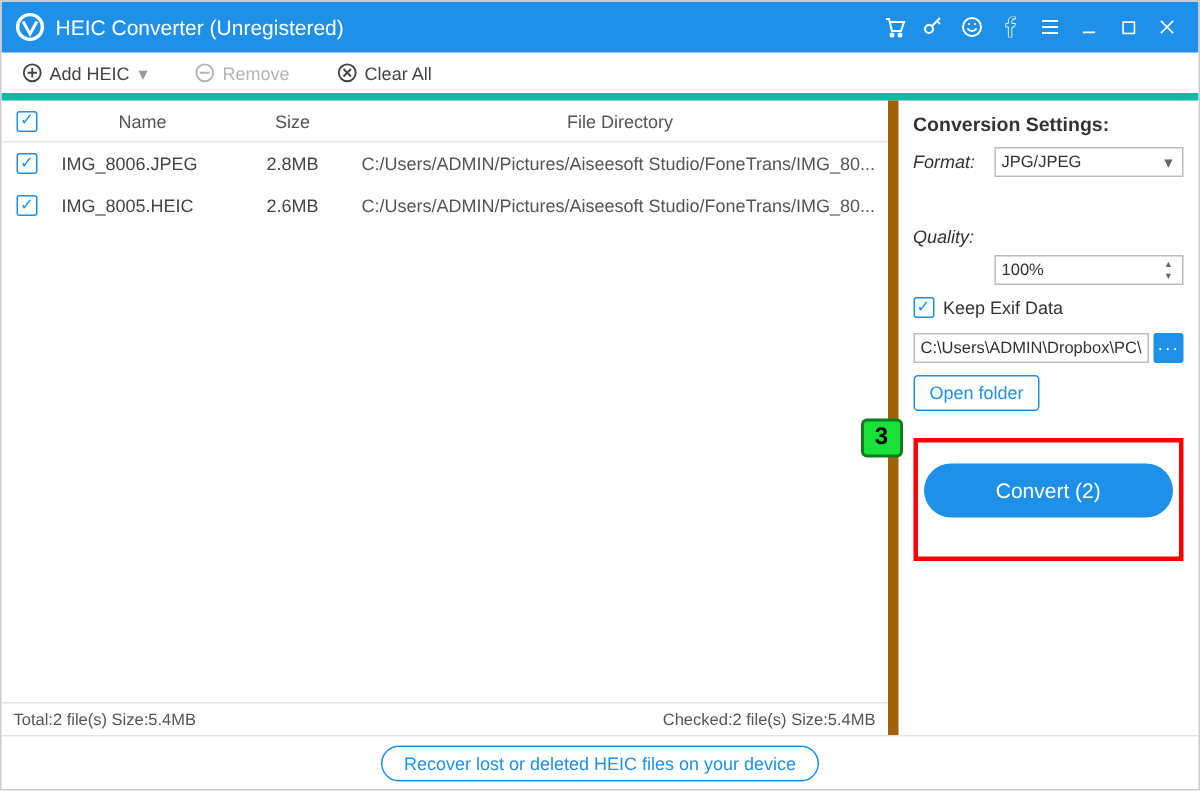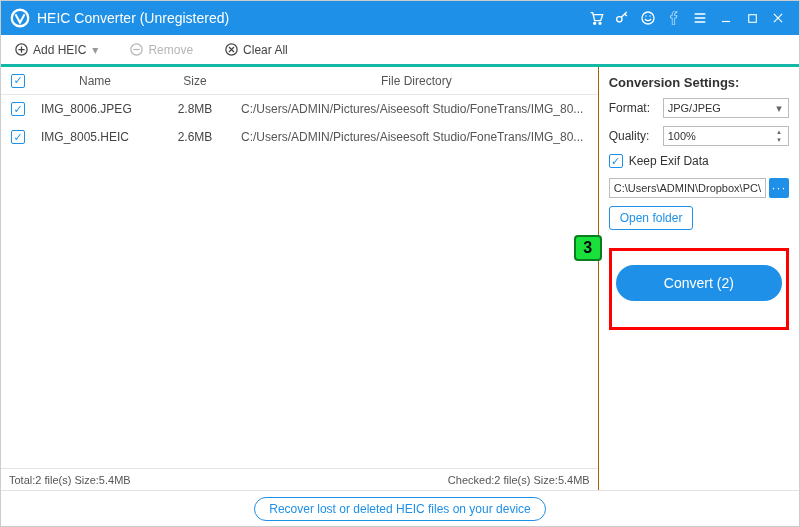--- a/index.html
+++ b/index.html
@@ -3,21 +3,21 @@
 <meta charset="utf-8">
 <style>
   * { box-sizing: border-box; margin: 0; padding: 0; font-family: Arial, sans-serif; }
   body { width: 800px; height: 527px; border: 1px solid #ccc; display: flex; flex-direction: column; background: #fff; overflow: hidden; }
   .titlebar { background: #1e90e8; color: #fff; height: 34px; display: flex; align-items: center; padding: 0 8px; font-size: 14px; }
   .titlebar .logo { width: 22px; height: 22px; margin-right: 6px; }
   .titlebar .title { flex: 0 0 auto; }
   .titlebar .spacer { flex: 1; }
   .titlebar .tico { width: 26px; height: 34px; display: flex; align-items: center; justify-content: center; cursor: pointer; }
   .titlebar .tico svg { stroke: #fff; fill: none; }
-  .toolbar { height: 32px; display: flex; align-items: center; border-bottom: 3px solid #14b8a6; padding: 0 6px; font-size: 12px; color: #444; }
+  .toolbar { height: 32px; display: flex; align-items: center; border-bottom: 5px solid #14b8a6; padding: 0 6px; font-size: 12px; color: #444; }
   .toolbar .btn { display: flex; align-items: center; padding: 3px 6px; cursor: pointer; }
   .toolbar .btn.disabled { color: #b5b5b5; cursor: default; }
   .toolbar .btn .i { width: 16px; height: 16px; display: inline-flex; align-items: center; justify-content: center; margin-right: 4px; }
   .toolbar .chev { margin-left: 6px; color: #999; }
   .toolbar .sep { width: 18px; }
   .main { flex: 1; display: flex; min-height: 0; }
   .left { flex: 1; display: flex; flex-direction: column; min-width: 0; }
   .headerrow { display: flex; align-items: center; height: 28px; border-bottom: 1px solid #e8e8e8; font-size: 12px; color: #555; }
   .headerrow > div, .row > div { padding: 0 6px; white-space: nowrap; overflow: hidden; text-overflow: ellipsis; }
   .col-chk { flex: 0 0 34px; display: flex; align-items: center; justify-content: center; }
@@ -25,27 +25,27 @@
   .col-size { flex: 0 0 80px; text-align: center; }
   .col-dir { flex: 1; text-align: center; }
   .headerrow .col-name { text-align: center; }
   .row { display: flex; align-items: center; height: 28px; font-size: 12px; color: #444; }
   .row .col-dir { text-align: left; color: #555; }
   .chkbox { width: 14px; height: 14px; border: 1px solid #1e90e8; border-radius: 2px; display: inline-flex; align-items: center; justify-content: center; }
   .chkbox.checked::after { content: "✓"; color: #1e90e8; font-size: 11px; line-height: 1; }
   .filler { flex: 1; }
   .statusbar { height: 22px; display: flex; align-items: center; border-top: 1px solid #e3e3e3; font-size: 11px; color: #555; padding: 0 8px; }
   .statusbar .mid { flex: 1; }
-  .right { flex: 0 0 190px; border-left: 1px solid #a16207; padding: 8px 10px; font-size: 12px; color: #333; }
+  .right { flex: 0 0 190px; border-left: 7px solid #a16207; padding: 8px 10px; font-size: 12px; color: #333; }
   .right h3 { font-size: 13px; font-weight: bold; margin-bottom: 8px; }
   .rrow { display: flex; align-items: center; margin-bottom: 8px; }
-  .rrow label { flex: 0 0 54px; }
+  .rrow label { flex: 0 0 54px; font-style: italic; }
   .combobox { flex: 1; border: 1px solid #bcbcbc; height: 20px; display: flex; align-items: center; padding: 0 4px; font-size: 11px; position: relative; background: #fff; }
   .combobox .cbarrow { position: absolute; right: 2px; top: 2px; bottom: 2px; width: 14px; display: flex; align-items: center; justify-content: center; color: #666; }
-  .spinner { flex: 1; border: 1px solid #bcbcbc; height: 20px; display: flex; align-items: center; padding: 0 4px; font-size: 11px; position: relative; background: #fff; }
+  .spinner { flex: 1; border: 1px solid #bcbcbc; height: 20px; display: flex; align-items: center; padding: 0 4px; font-size: 11px; position: relative; background: #fff; margin-top: 44px; }
   .spinner .sparrow { position: absolute; right: 2px; top: 1px; bottom: 1px; width: 14px; display: flex; flex-direction: column; }
   .spinner .sparrow span { flex: 1; display: flex; align-items: center; justify-content: center; font-size: 7px; color: #666; cursor: pointer; }
   .keepexif { display: flex; align-items: flex-end; margin: 4px 0 10px; }
   .keepexif .chkbox { margin-right: 6px; }
   .outlabel { margin-bottom: 4px; display: block; }
   .outpath { display: flex; align-items: center; margin-bottom: 8px; }
   .outpath .pathbox { flex: 1; border: 1px solid #bcbcbc; height: 20px; font-size: 11px; padding: 0 4px; overflow: hidden; white-space: nowrap; display: flex; align-items: center; }
   .outpath .browse { width: 20px; height: 20px; background: #1e90e8; color: #fff; display: flex; align-items: center; justify-content: center; margin-left: 3px; font-size: 12px; cursor: pointer; border-radius: 2px; letter-spacing: 1px; }
   .openfolder { display: inline-block; border: 1px solid #1e90e8; color: #1e90e8; padding: 4px 10px; border-radius: 3px; font-size: 12px; cursor: pointer; background: #fff; }
   .convertwrap { margin-top: 18px; border: 3px solid #ff0000; padding: 14px 4px 26px; position: relative; }

